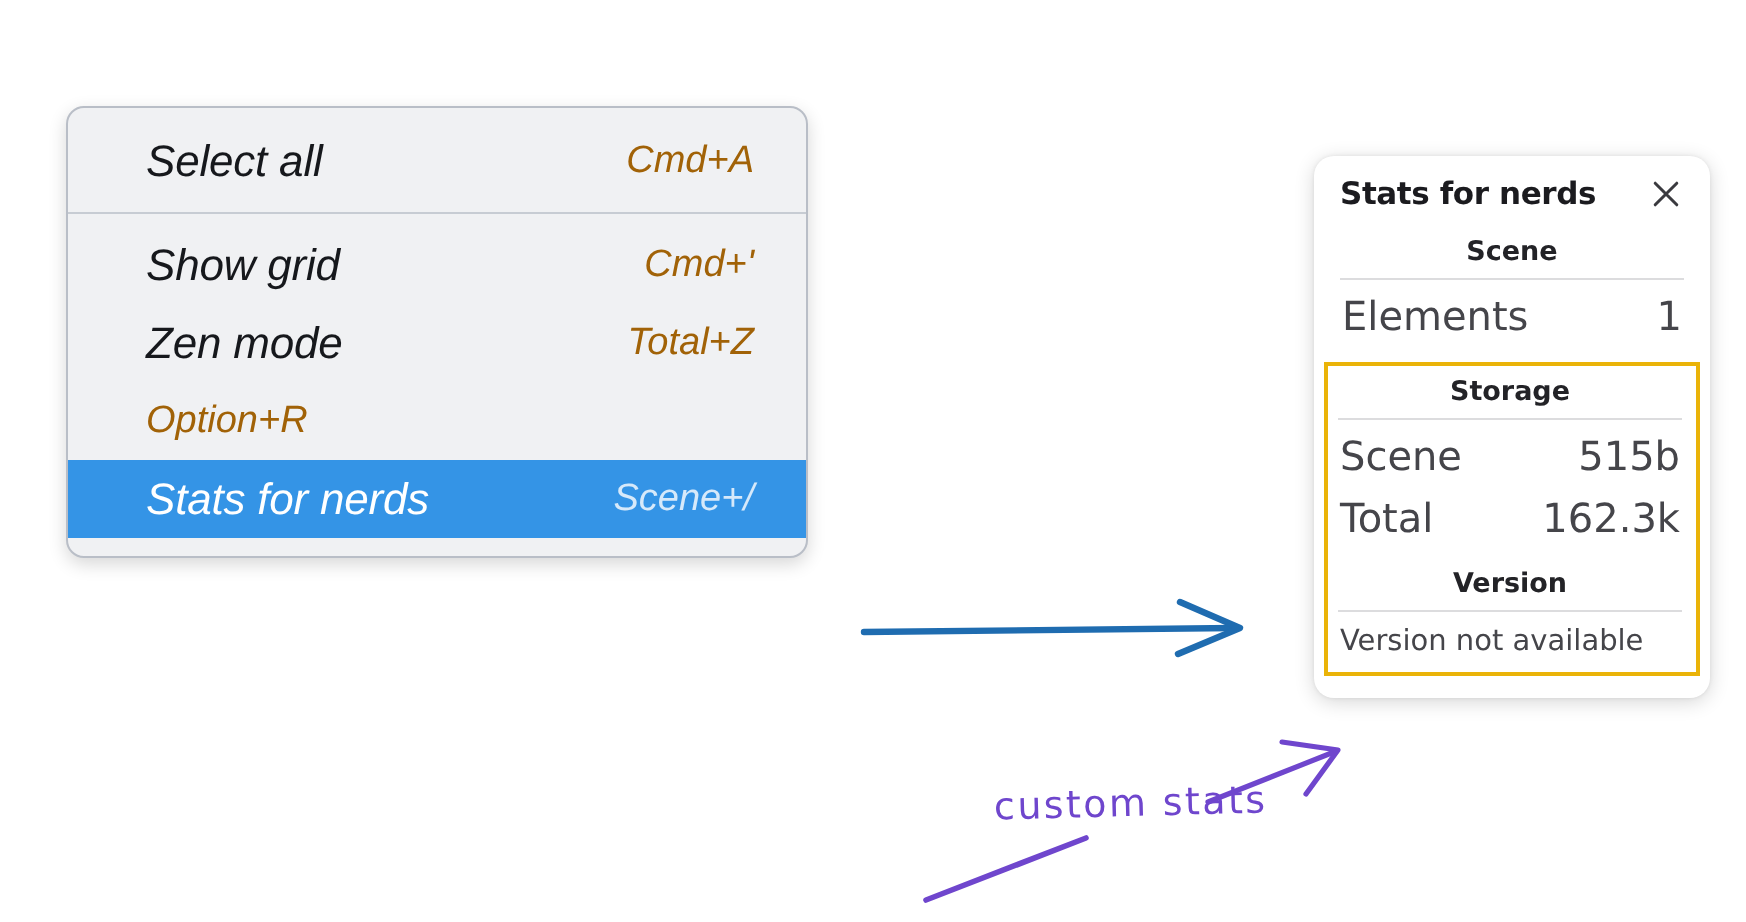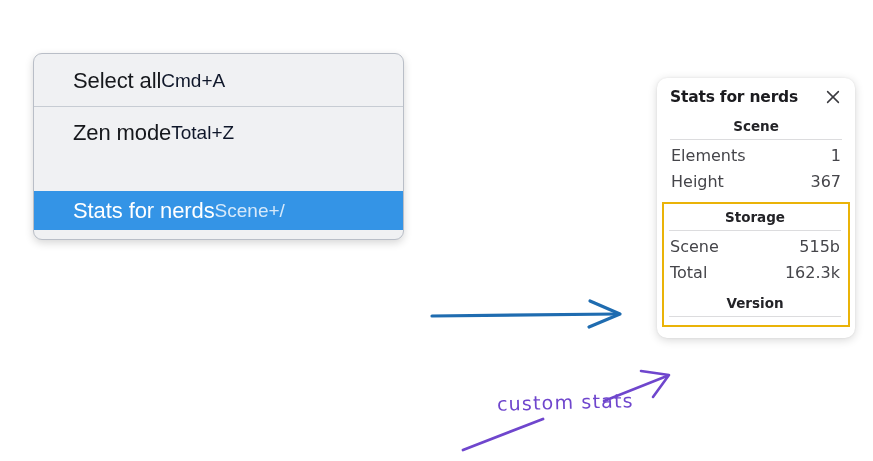--- a/index.html
+++ b/index.html
@@ -37,34 +37,36 @@
   }
   .menu-group + .menu-group {
     border-top: 1px solid #c7ccd3;
   }
   .menu-group.group-top { padding-bottom: 6px; }
   .menu-group.group-bottom { padding-top: 6px; }
 
   .menu-item {
     display: flex;
     align-items: center;
+    justify-content: space-between;
     height: 39px;
     padding: 0 26px 0 39px;
     box-sizing: border-box;
     cursor: default;
+    font-style: italic;
   }
   .menu-item .label {
     font-size: 22px;
     color: #16181c;
     letter-spacing: -0.1px;
     white-space: nowrap;
   }
   .menu-item .shortcut {
     font-size: 19px;
-    color: #0f172a;
+    color: #a16207;
     white-space: nowrap;
   }
   .menu-item.selected {
     background: #3494e6;
   }
   .menu-item.selected .label { color: #ffffff; }
   .menu-item.selected .shortcut { color: #d6e9fa; }
 
   
   .stats-panel {
@@ -109,21 +111,21 @@
   }
   .rule {
     height: 1px;
     background: #dcdcde;
     margin-bottom: 3px;
   }
   .stat-row {
     display: flex;
     align-items: baseline;
     justify-content: space-between;
-    font-size: 16px;
+    font-size: 20px;
     color: #45454a;
     padding: 3px 1px 3px 1px;
     line-height: 1.25;
   }
   .stat-row .k { white-space: nowrap; }
   .stat-row .v { white-space: nowrap; }
   .stat-note {
     font-size: 14.5px;
     color: #45454a;
     padding: 4px 1px 2px 1px;
@@ -169,24 +171,29 @@
 
     <div class="menu-group group-top">
       <div class="menu-item">
         <span class="label">Select all</span>
         <span class="shortcut">Cmd+A</span>
       </div>
     </div>
 
     <div class="menu-group group-bottom">
       <div class="menu-item">
+        <span class="label">Show grid</span>
+        <span class="shortcut">Cmd+'</span>
+      </div>
+      <div class="menu-item">
         <span class="label">Zen mode</span>
         <span class="shortcut">Total+Z</span>
       </div>
       <div class="menu-item">
+        <span class="shortcut">Option+R</span>
       </div>
       <div class="menu-item selected">
         <span class="label">Stats for nerds</span>
         <span class="shortcut">Scene+/</span>
       </div>
     </div>
 
   </div>
 
   <div class="stats-panel">
@@ -199,24 +206,20 @@
         </svg>
       </span>
     </div>
 
     <div class="section scene-section">
       <div class="section-title">Scene</div>
       <div class="rule"></div>
       <div class="stat-row">
         <span class="k">Elements</span>
         <span class="v">1</span>
-      </div>
-      <div class="stat-row">
-        <span class="k">Height</span>
-        <span class="v">367</span>
       </div>
     </div>
 
     <div class="custom-box">
 
       <div class="section storage-section">
         <div class="section-title">Storage</div>
         <div class="rule"></div>
         <div class="stat-row">
           <span class="k">Scene</span>
@@ -224,20 +227,21 @@
         </div>
         <div class="stat-row">
           <span class="k">Total</span>
           <span class="v">162.3k</span>
         </div>
       </div>
 
       <div class="section version-section">
         <div class="section-title version-title">Version</div>
         <div class="rule"></div>
+        <div class="stat-note">Version not available</div>
       </div>
 
     </div>
 
   </div>
 
   <svg class="annotation-layer" viewBox="0 0 873 461" width="873" height="461">
 
     <g>
       <path d="M432 316 L617 314" stroke="#1f6cb0" stroke-width="3.2" fill="none" stroke-linecap="round"></path>

